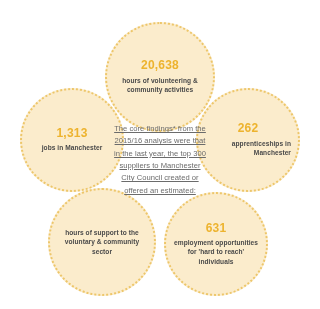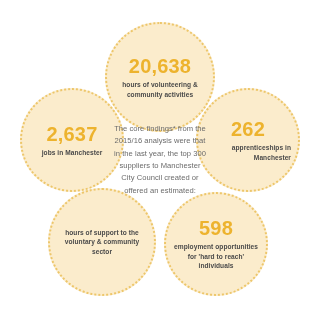--- a/index.html
+++ b/index.html
@@ -26,21 +26,21 @@
     border: 2px dotted #edc66a;
     display: flex;
     flex-direction: column;
     align-items: center;
     justify-content: center;
     text-align: center;
     padding: 4px 7px;
   }
   .petal .stat-number {
     color: #edb32e;
-    font-size: 20px;
+    font-size: 12px;
     font-weight: bold;
     line-height: 1.1;
     letter-spacing: 0.2px;
     margin-bottom: 3px;
   }
   .petal .stat-caption {
     color: #4a4a4a;
     font-size: 6.6px;
     line-height: 1.45;
     font-weight: bold;
@@ -76,51 +76,52 @@
     width: 96px;
     height: 84px;
     display: flex;
     align-items: center;
     justify-content: center;
     text-align: center;
     color: #6b6b6b;
     font-size: 7.6px;
     line-height: 1.62;
     letter-spacing: 0.02px;
+    text-decoration: underline;
   }
   #center-text p {
     margin: 0;
   }
 </style>
 </head>
 <body>
 
 <div id="infographic">
 
   <div class="petal" id="petal-top">
     <div class="stat-number">20,638</div>
     <div class="stat-caption">hours of volunteering &amp; community activities</div>
   </div>
 
   <div class="petal" id="petal-left">
-    <div class="stat-number">2,637</div>
+    <div class="stat-number">1,313</div>
     <div class="stat-caption">jobs in Manchester</div>
   </div>
 
   <div class="petal" id="petal-right">
     <div class="stat-number">262</div>
     <div class="stat-caption">apprenticeships in Manchester</div>
   </div>
 
   <div class="petal" id="petal-bottom-left">
     <div class="stat-caption">hours of support to the voluntary &amp; community sector</div>
   </div>
 
   <div class="petal" id="petal-bottom-right">
-    <div class="stat-number">598</div>
+    <div class="stat-number">631</div>
     <div class="stat-caption">employment opportunities for 'hard to reach' individuals</div>
   </div>
 
   <div id="center-text">
     <p>The core findings* from the 2015/16 analysis were that in the last year, the top 300 suppliers to Manchester City Council created or offered an estimated:</p>
   </div>
 
 </div>
 
 </body></html>

